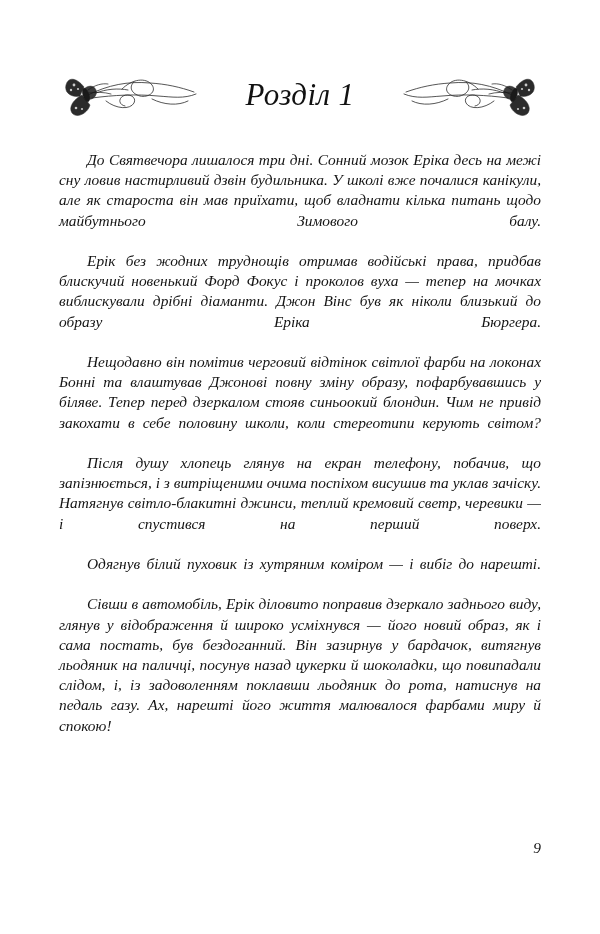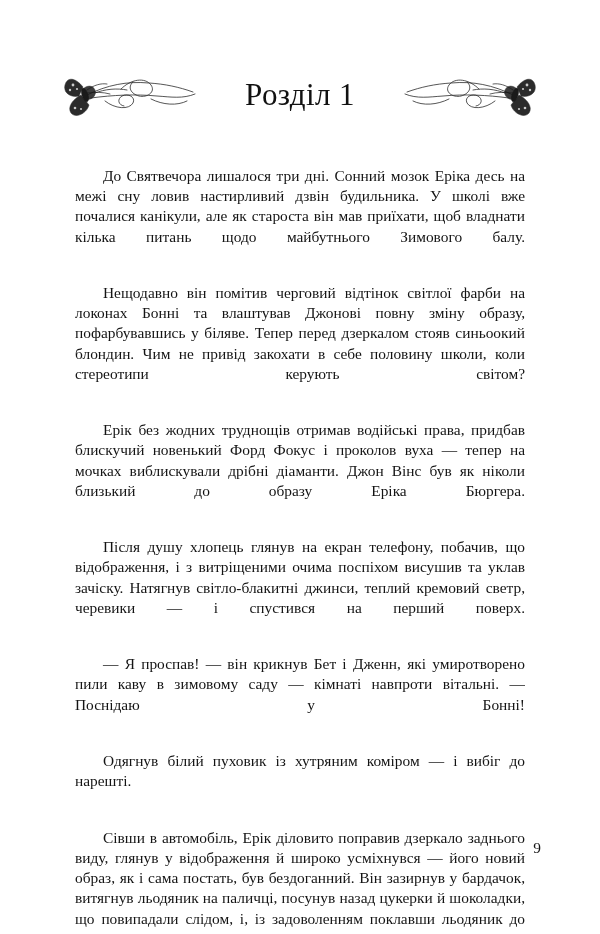--- a/index.html
+++ b/index.html
@@ -15,20 +15,21 @@
     position: relative;
     overflow: hidden;
   }
 
   .page {
     position: absolute;
     inset: 0;
     width: 600px;
     height: 934px;
     background: #ffffff;
+    font-style: italic;
   }
 
   
   .chapter-header {
     position: absolute;
     left: 0;
     top: 62px;
     width: 600px;
     height: 66px;
     display: flex;
@@ -58,21 +59,21 @@
 
   
   .text-block {
     position: absolute;
     left: 59px;
     top: 150px;
     width: 482px;
   }
 
   .para {
-    margin: 16px;
+    margin: 0;
     font-size: 15.4px;
     line-height: 20.2px;
     text-align: justify;
     text-indent: 28px;
     color: #141414;
     hyphens: manual;
     -webkit-hyphens: manual;
   }
 
   
@@ -155,23 +156,22 @@
         <circle cx="16" cy="24" r="1.1"></circle>
         <circle cx="14" cy="43" r="1.3"></circle>
         <circle cx="20" cy="44" r="1.1"></circle>
       </g>
     </svg>
 
   </div>
 
   <div class="text-block">
     <p class="para">До Святвечора лишалося три дні. Сонний мозок Еріка десь на межі сну ловив настирливий дзвін будильника. У школі вже почалися канікули, але як староста він мав приїхати, щоб владнати кілька питань щодо майбутнього Зимового балу.</p>
+    <p class="para">Ерік без жодних труднощів отримав водійські права, придбав блискучий новенький Форд Фокус і проколов вуха — тепер на мочках виблискували дрібні діаманти. Джон Вінс був як ніколи близький до образу Еріка Бюргера.</p>
     <p class="para">Нещодавно він помітив черговий відтінок світлої фарби на локонах Бонні та влаштував Джонові повну зміну образу, пофарбувавшись у біляве. Тепер перед дзеркалом стояв синьоокий блондин. Чим не привід закохати в себе половину школи, коли стереотипи керують світом?</p>
-    <p class="para">Ерік без жодних труднощів отримав водійські права, придбав блискучий новенький Форд Фокус і проколов вуха — тепер на мочках виблискували дрібні діаманти. Джон Вінс був як ніколи близький до образу Еріка Бюргера.</p>
-    <p class="para">Після душу хлопець глянув на екран телефону, побачив, що відображення, і з витріщеними очима поспіхом висушив та уклав зачіску. Натягнув світло-блакитні джинси, теплий кремовий светр, черевики — і спустився на перший поверх.</p>
-    <p class="para">— Я проспав! — він крикнув Бет і Дженн, які умиротворено пили каву в зимовому саду — кімнаті навпроти вітальні. — Поснідаю у Бонні!</p>
+    <p class="para">Після душу хлопець глянув на екран телефону, побачив, що запізнюється, і з витріщеними очима поспіхом висушив та уклав зачіску. Натягнув світло-блакитні джинси, теплий кремовий светр, черевики — і спустився на перший поверх.</p>
     <p class="para">Одягнув білий пуховик із хутряним коміром — і вибіг до нарешті.</p>
     <p class="para">Сівши в автомобіль, Ерік діловито поправив дзеркало заднього виду, глянув у відображення й широко усміхнувся — його новий образ, як і сама постать, був бездоганний. Він зазирнув у бардачок, витягнув льодяник на паличці, посунув назад цукерки й шоколадки, що повипадали слідом, і, із задоволенням поклавши льодяник до рота, натиснув на педаль газу. Ах, нарешті його життя малювалося фарбами миру й спокою!</p>
   </div>
 
   <div class="folio">9</div>
 
 </div>
 
 </body></html>

